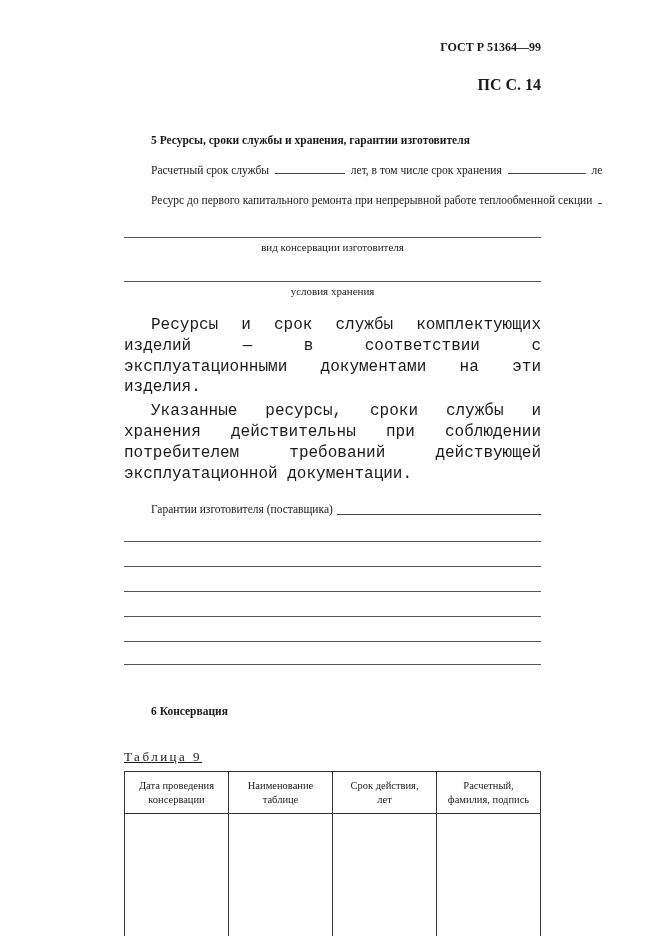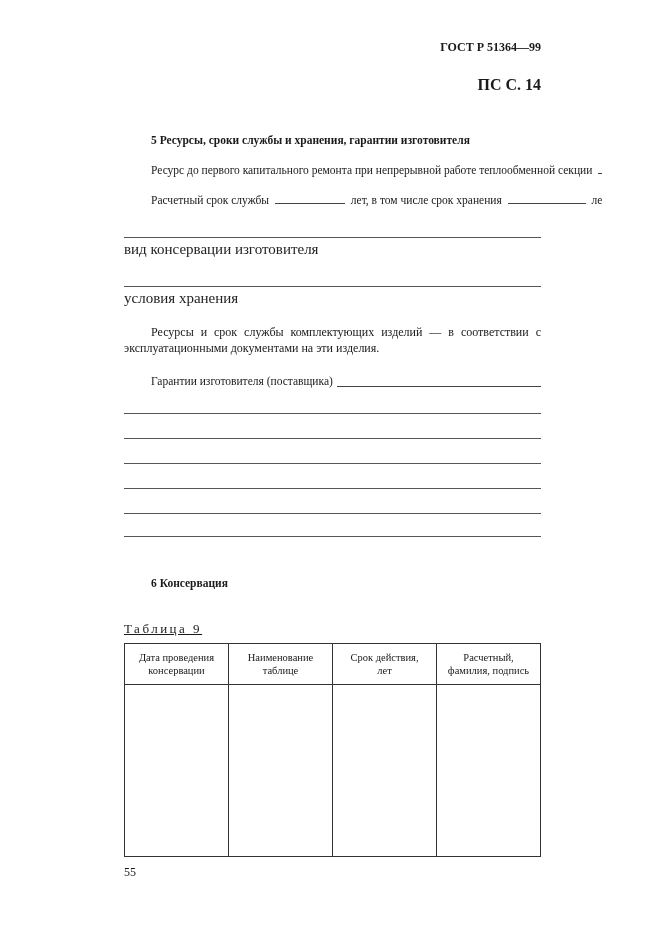--- a/index.html
+++ b/index.html
@@ -42,32 +42,33 @@
   .w70 { width: 70px; }
   .w78 { width: 78px; }
 
   .ruled {
     border-bottom: 1px solid #555;
     height: 0;
     margin-top: 28px;
   }
   .ruled.first { margin-top: 31px; }
   .caption {
-    text-align: left;
-    font-size: 15px;
+    text-align: center;
+    font-size: 11px;
     margin-top: 3px;
     color: #222;
   }
 
   .para-block {
-    font-size: 12px;
+    font-size: 16px;
     line-height: 1.3;
     text-indent: 27px;
     text-align: justify;
     margin-top: 18px;
+    font-family: Liberation Mono, monospace;
   }
   .para-block.tight { margin-top: 3px; }
 
   .guarantee-line {
     display: flex;
     align-items: flex-end;
     font-size: 11.5px;
     padding-left: 27px;
     margin-top: 19px;
   }
@@ -125,41 +126,42 @@
 <div class="page">
 
   <div class="header">
     <div class="doc-ref">ГОСТ Р 51364—99</div>
     <div class="page-ref">ПС С. 14</div>
   </div>
 
   <div class="section-heading">5  Ресурсы, сроки службы и хранения, гарантии изготовителя</div>
 
   <div class="para-line">
-    <span>Ресурс до первого капитального ремонта при непрерывной работе теплообменной секции</span>
-    <span class="blank w62"></span>
-    <span>час</span>
-  </div>
-
-  <div class="para-line">
     <span>Расчетный срок службы</span>
     <span class="blank w70"></span>
     <span>лет, в том числе срок хранения</span>
     <span class="blank w78"></span>
     <span>лет/года при</span>
   </div>
 
+  <div class="para-line">
+    <span>Ресурс до первого капитального ремонта при непрерывной работе теплообменной секции</span>
+    <span class="blank w62"></span>
+    <span>час</span>
+  </div>
+
   <div class="ruled first"></div>
   <div class="caption">вид консервации изготовителя</div>
 
   <div class="ruled"></div>
   <div class="caption">условия хранения</div>
 
   <div class="para-block">Ресурсы и срок службы комплектующих изделий — в соответствии с эксплуатационными документами на эти изделия.</div>
 
+  <div class="para-block tight">Указанные ресурсы, сроки службы и хранения действительны при соблюдении потребителем требований действующей эксплуатационной документации.</div>
 
   <div class="guarantee-line">
     <span>Гарантии изготовителя (поставщика)</span>
     <span class="flex-blank"></span>
   </div>
 
   <div class="blank-lines">
     <div class="ruled-tall"></div>
     <div class="ruled-tall"></div>
     <div class="ruled-tall"></div>

